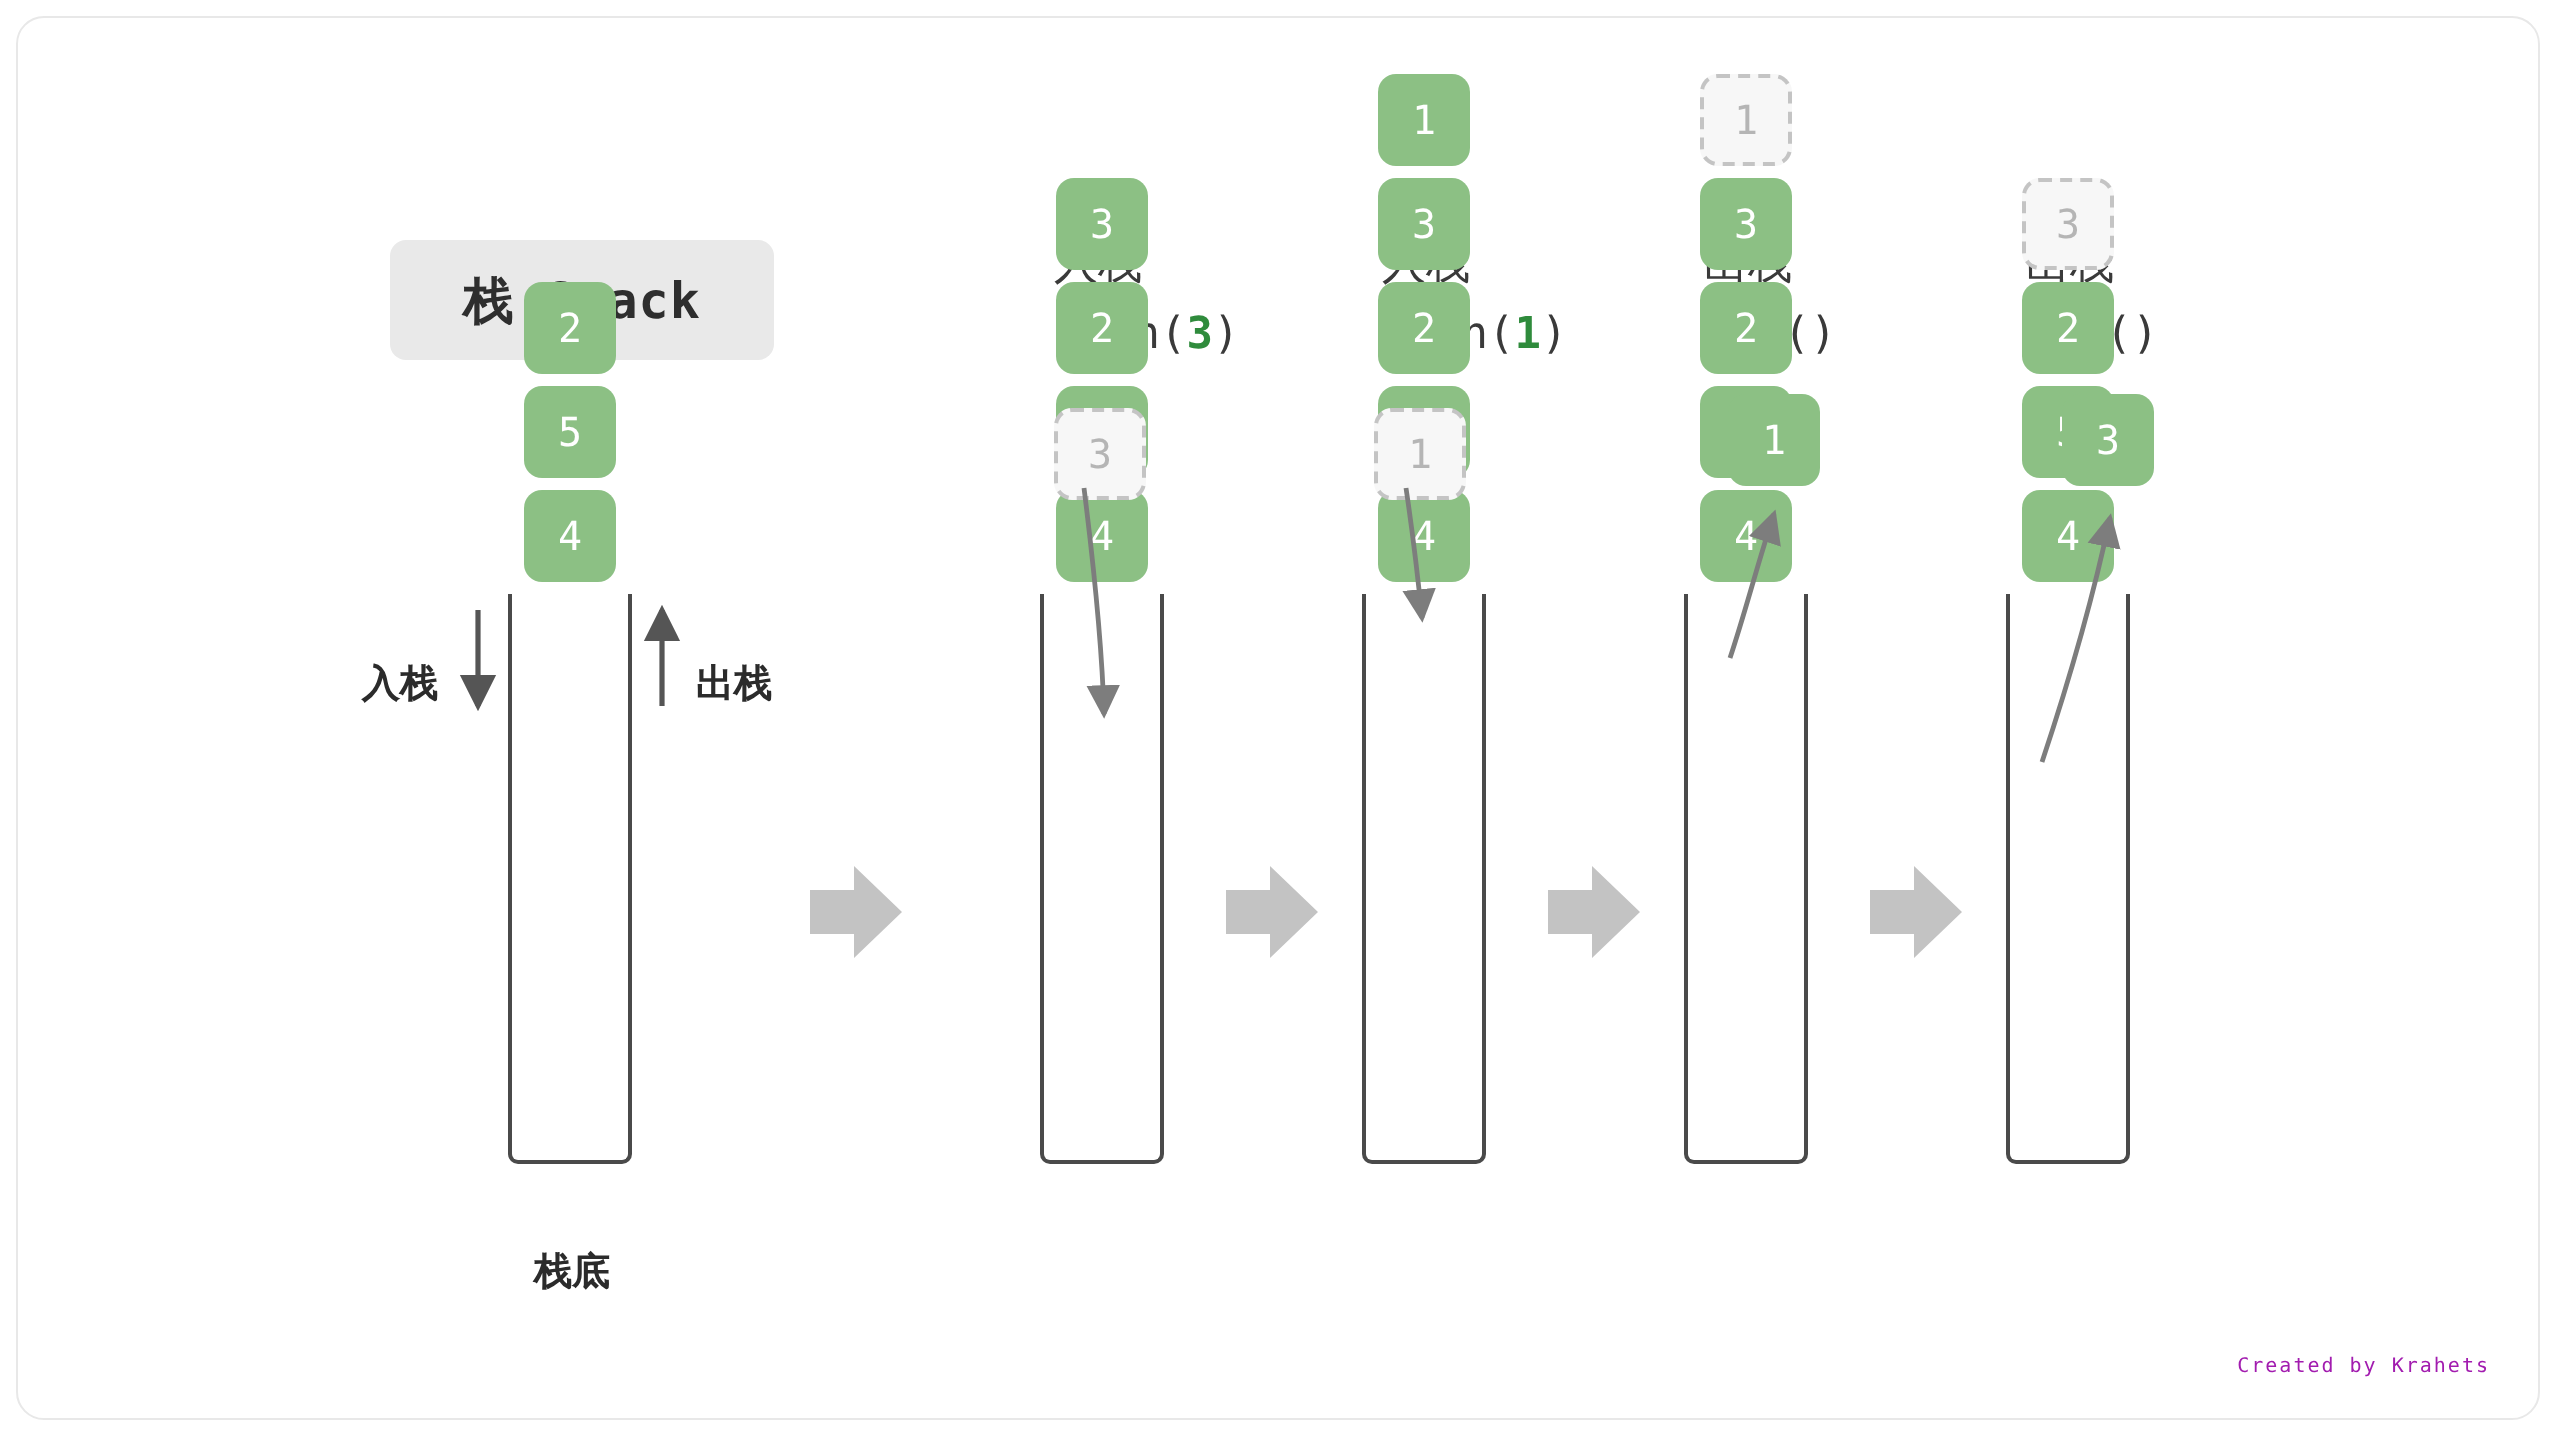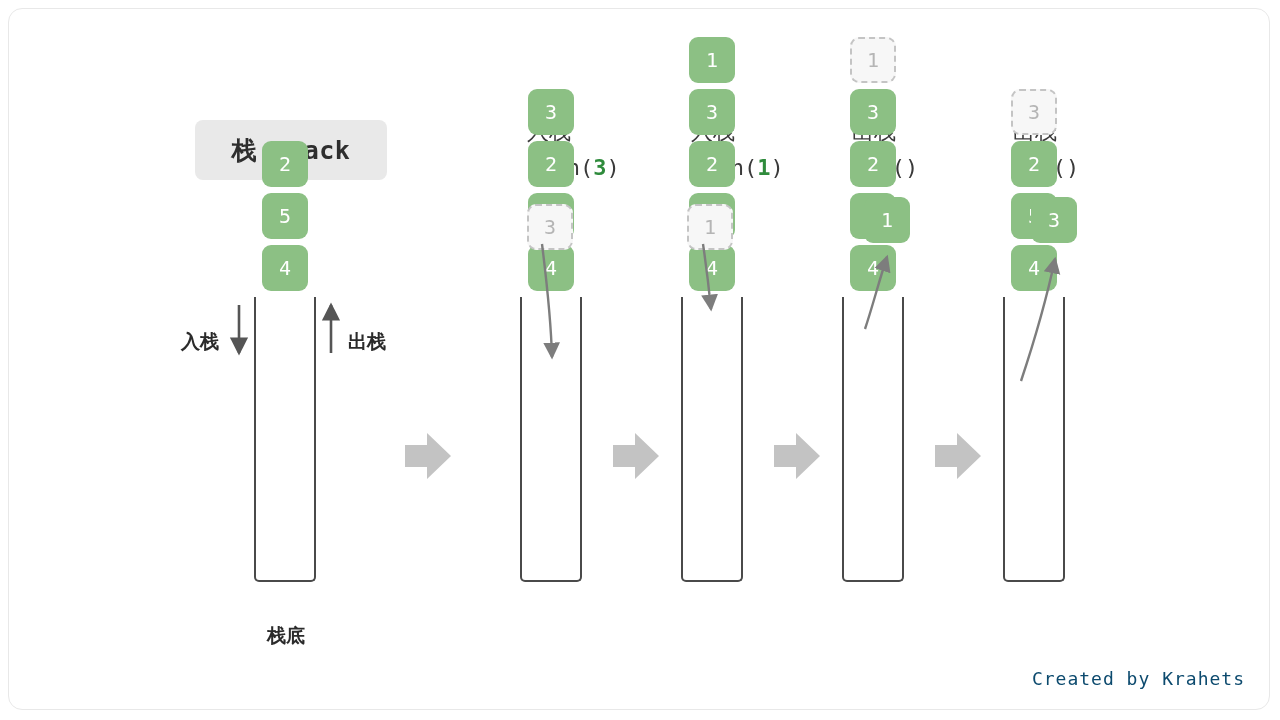--- a/index.html
+++ b/index.html
@@ -114,22 +114,22 @@
     color: #b5b5b5;
   }
   .float-box.solid {
     background: #8cc084;
     color: #ffffff;
   }
 
   #footer {
     right: 24px; bottom: 20px;
     font-family: "DejaVu Sans Mono", "Liberation Mono", monospace;
-    font-size: 18px;
-    color: #0c4a6e;
+    font-size: 10px;
+    color: #a21caf;
     letter-spacing: 1px;
   }
   svg.overlay {
     position: absolute; left: 0; top: 0;
     width: 1262px; height: 702px;
     pointer-events: none;
   }
 </style>
 </head>
 <body>

